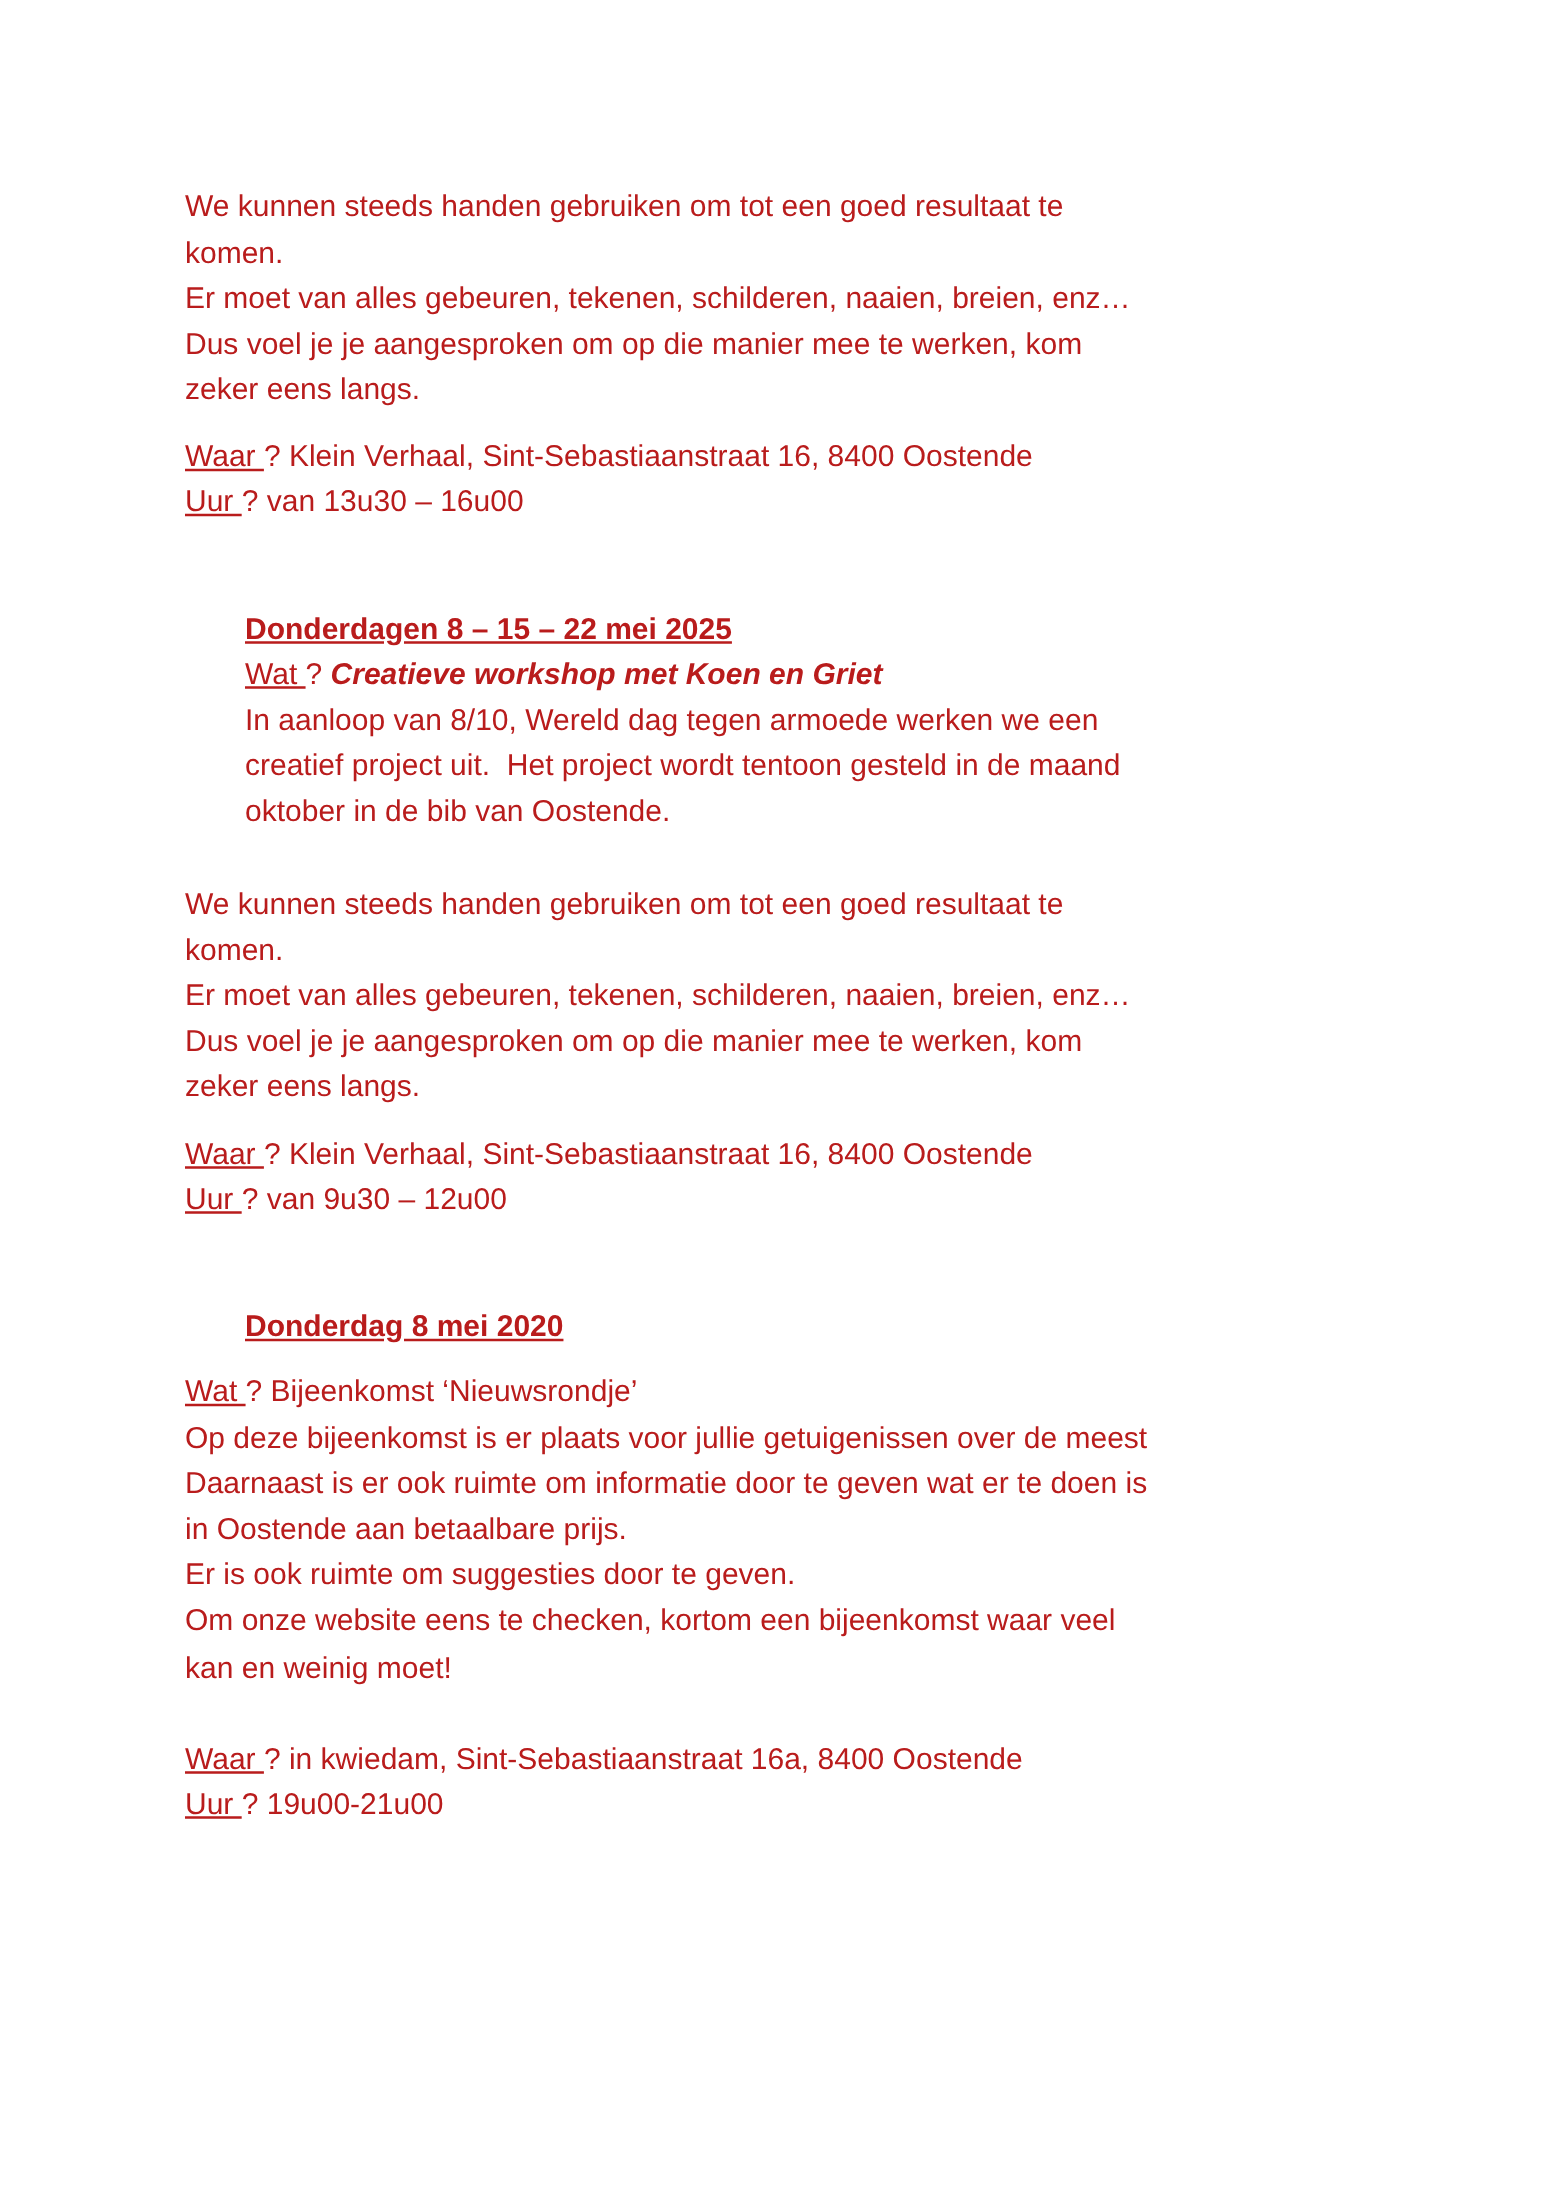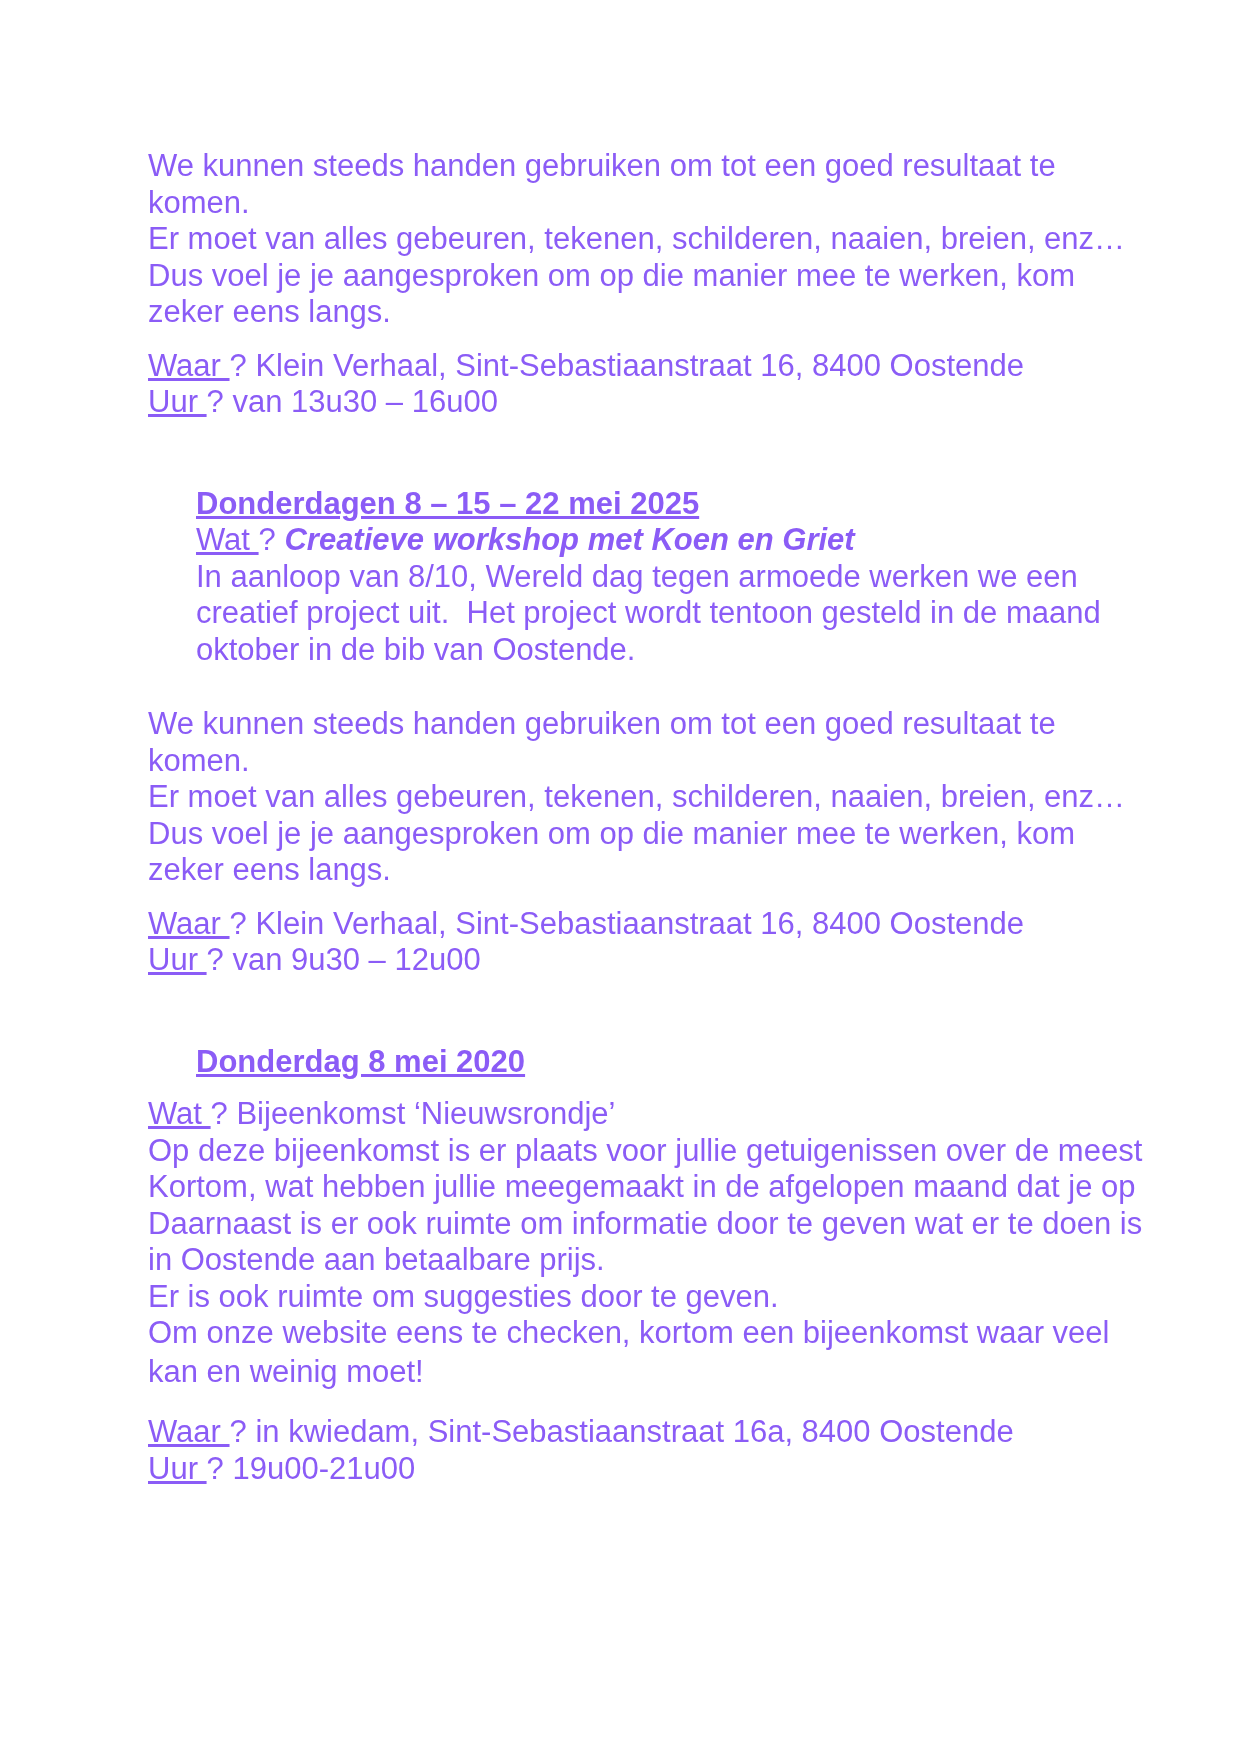--- a/index.html
+++ b/index.html
@@ -1,23 +1,23 @@
 <!DOCTYPE html>
 <html><head>
 <meta charset="utf-8">
 <style>
   html, body { margin: 0; padding: 0; background: #ffffff; }
   .page {
     position: relative;
     width: 1241px;
     height: 1754px;
     background: #ffffff;
-    color: #8b5cf6;
+    color: #b91c1c;
     font-family: "Liberation Sans", sans-serif;
-    font-size: 31px;
+    font-size: 24px;
     line-height: 36.5px;
     overflow: hidden;
     box-sizing: border-box;
   }
   .content {
     position: absolute;
     top: 148px;
     left: 148px;
     width: 1020px;
   }
@@ -25,21 +25,21 @@
   .line { display: block; white-space: pre; }
   .ul { text-decoration: underline; }
   .heading { font-weight: bold; text-decoration: underline; }
   .bold-italic { font-weight: bold; font-style: italic; }
 
   .gap-para   { margin-top: 17px; }  
   .gap-sect   { margin-top: 65px; margin-left: 48px; }  
   .gap-blank  { margin-top: 38px; }  
   .gap-sub    { margin-top: 16px; }  
   .gap-tiny   { margin-top: 2px;  }  
-  .gap-close  { margin-top: 24px; }  
+  .gap-close  { margin-top: 36px; }  
 </style>
 </head>
 <body>
 
 <div class="page">
   <div class="content">
 
     <div class="block">
       <span class="line">We kunnen steeds handen gebruiken om tot een goed resultaat te</span>
       <span class="line">komen.</span>
@@ -70,21 +70,20 @@
       <span class="line"><span class="ul">Waar </span><span>? Klein Verhaal, Sint-Sebastiaanstraat 16, 8400 Oostende</span></span>
       <span class="line"><span class="ul">Uur </span><span>? van 9u30 – 12u00</span></span>
     </div>
 
     <div class="block gap-sect">
       <span class="line heading">Donderdag 8 mei 2020</span>
     </div>
     <div class="block gap-sub">
       <span class="line"><span class="ul">Wat </span><span>? Bijeenkomst ‘Nieuwsrondje’</span></span>
       <span class="line">Op deze bijeenkomst is er plaats voor jullie getuigenissen over de meest</span>
-      <span class="line">Kortom, wat hebben jullie meegemaakt in de afgelopen maand dat je op</span>
       <span class="line">Daarnaast is er ook ruimte om informatie door te geven wat er te doen is</span>
       <span class="line">in Oostende aan betaalbare prijs.</span>
       <span class="line">Er is ook ruimte om suggesties door te geven.</span>
       <span class="line">Om onze website eens te checken, kortom een bijeenkomst waar veel</span>
     </div>
     <div class="block gap-tiny">
       <span class="line">kan en weinig moet!</span>
     </div>
     <div class="block gap-close">
       <span class="line"><span class="ul">Waar </span><span>? in kwiedam, Sint-Sebastiaanstraat 16a, 8400 Oostende</span></span>

